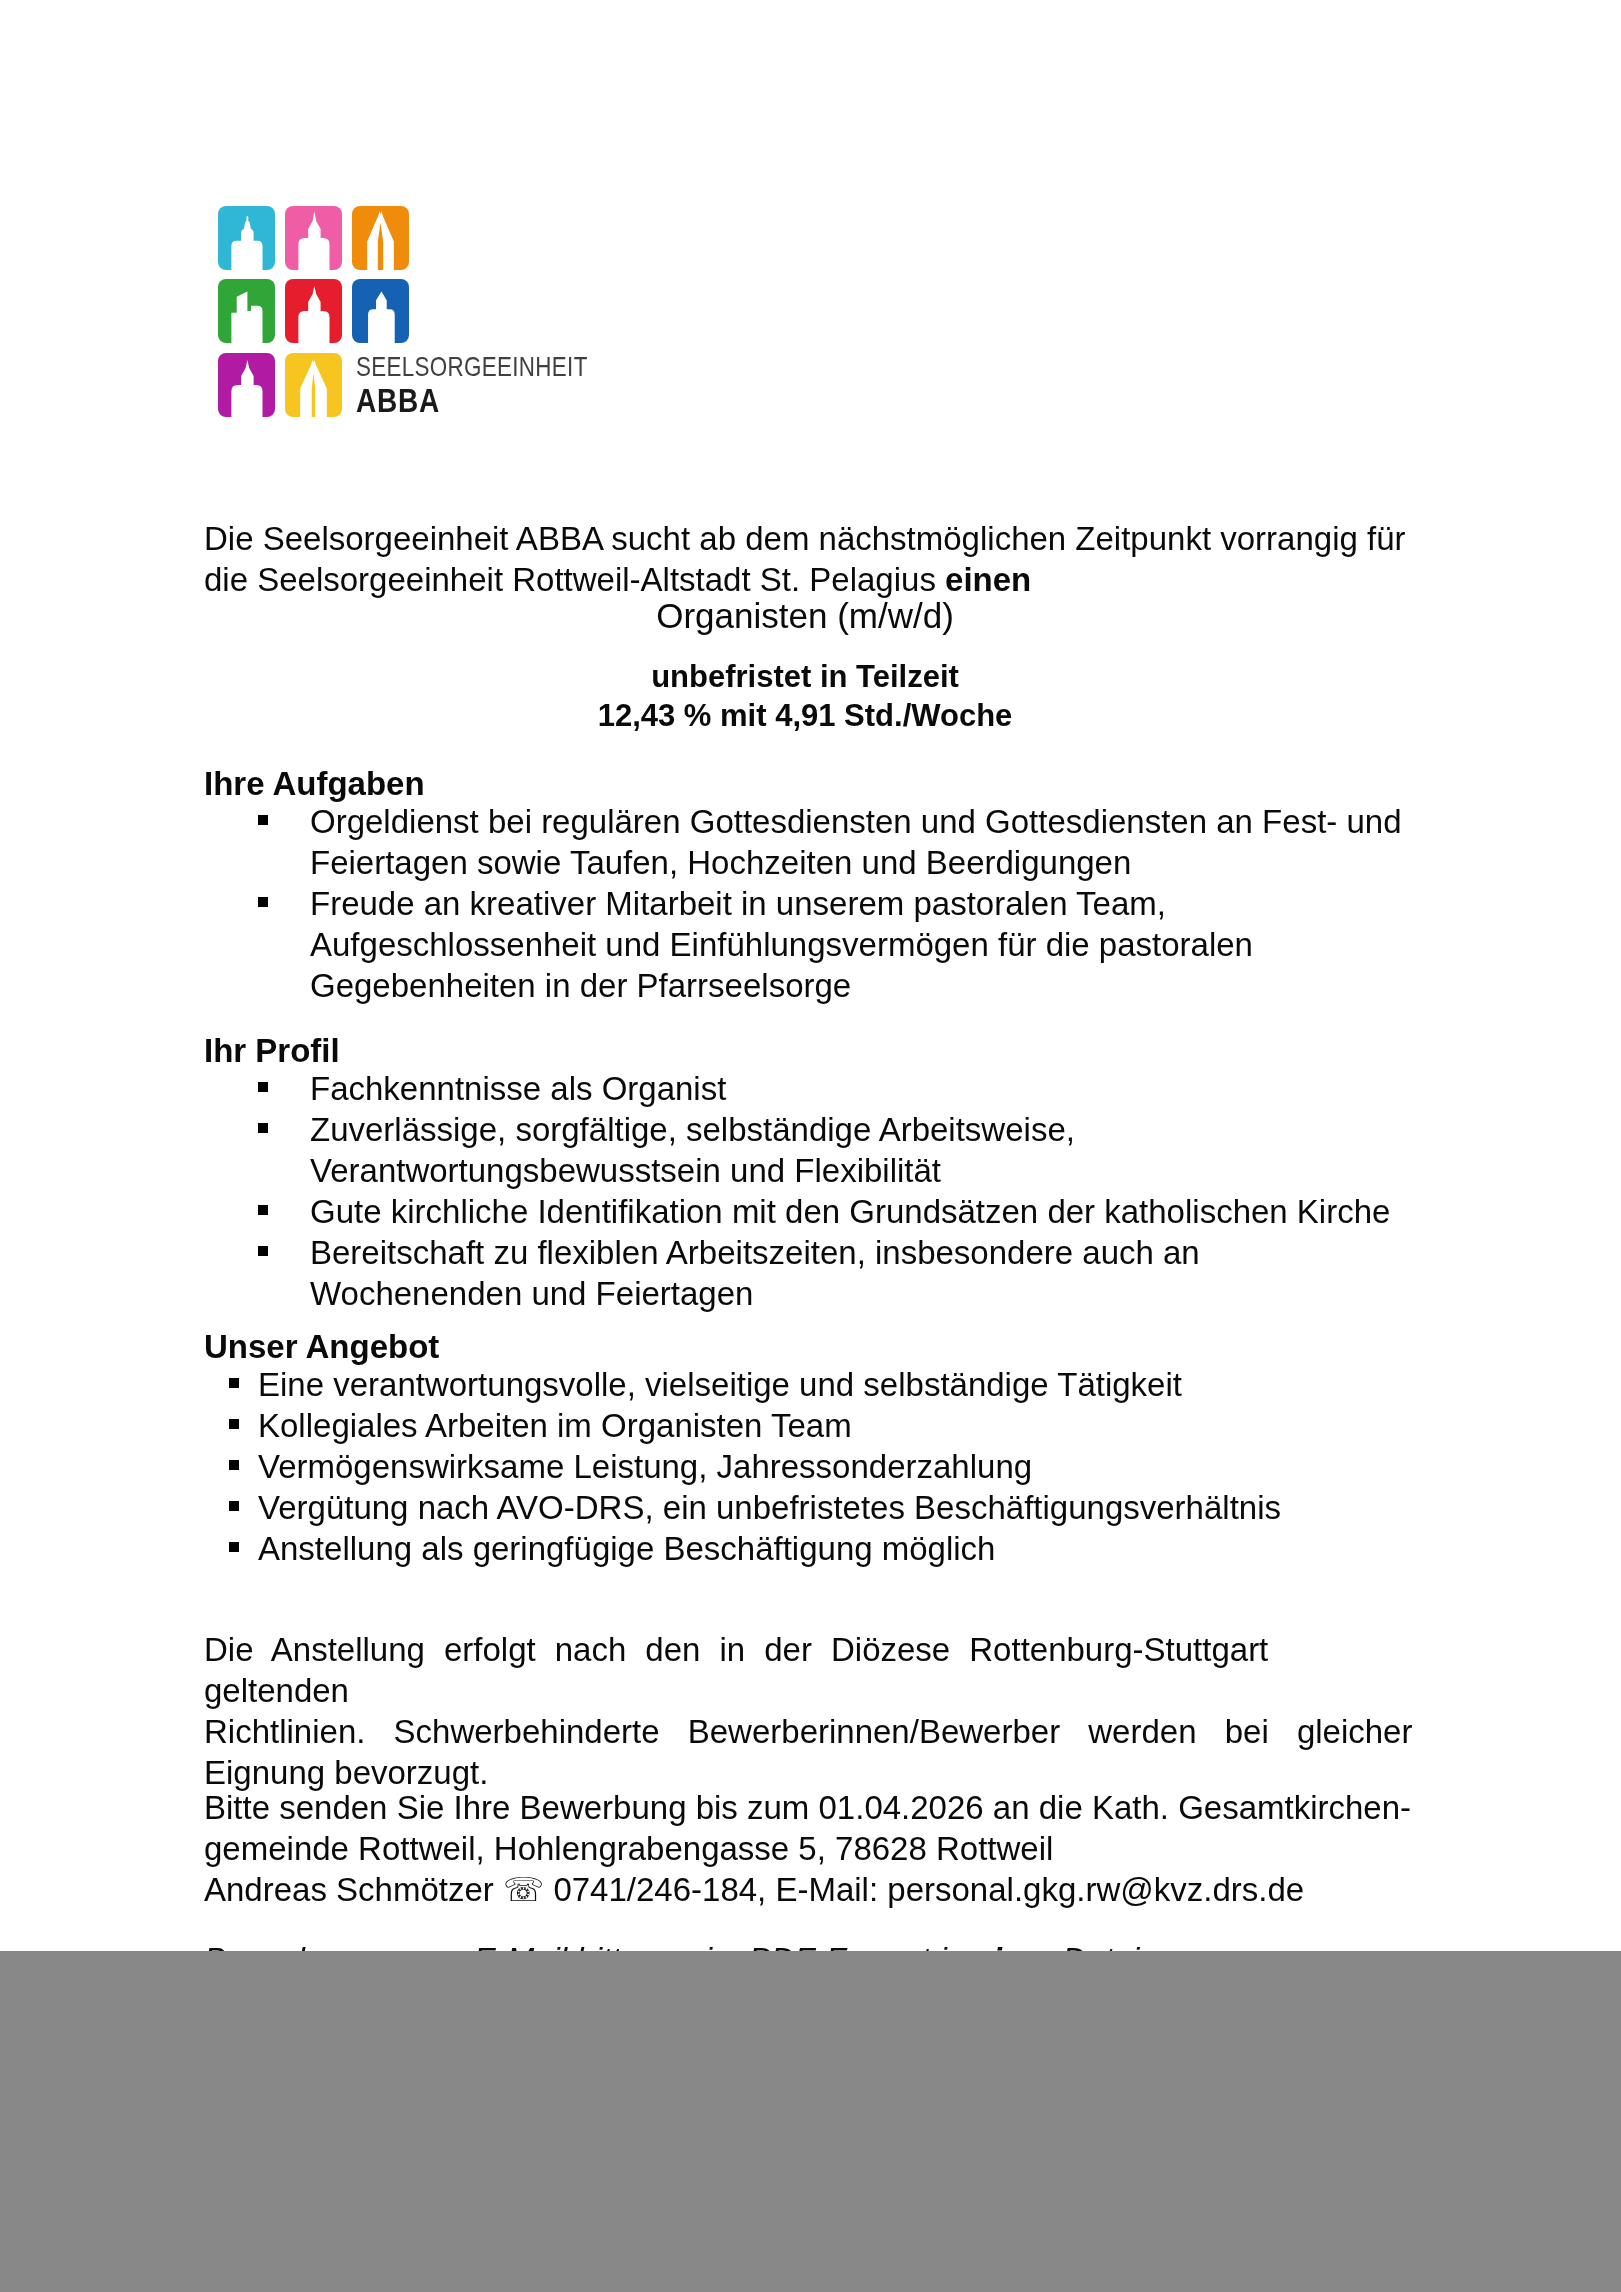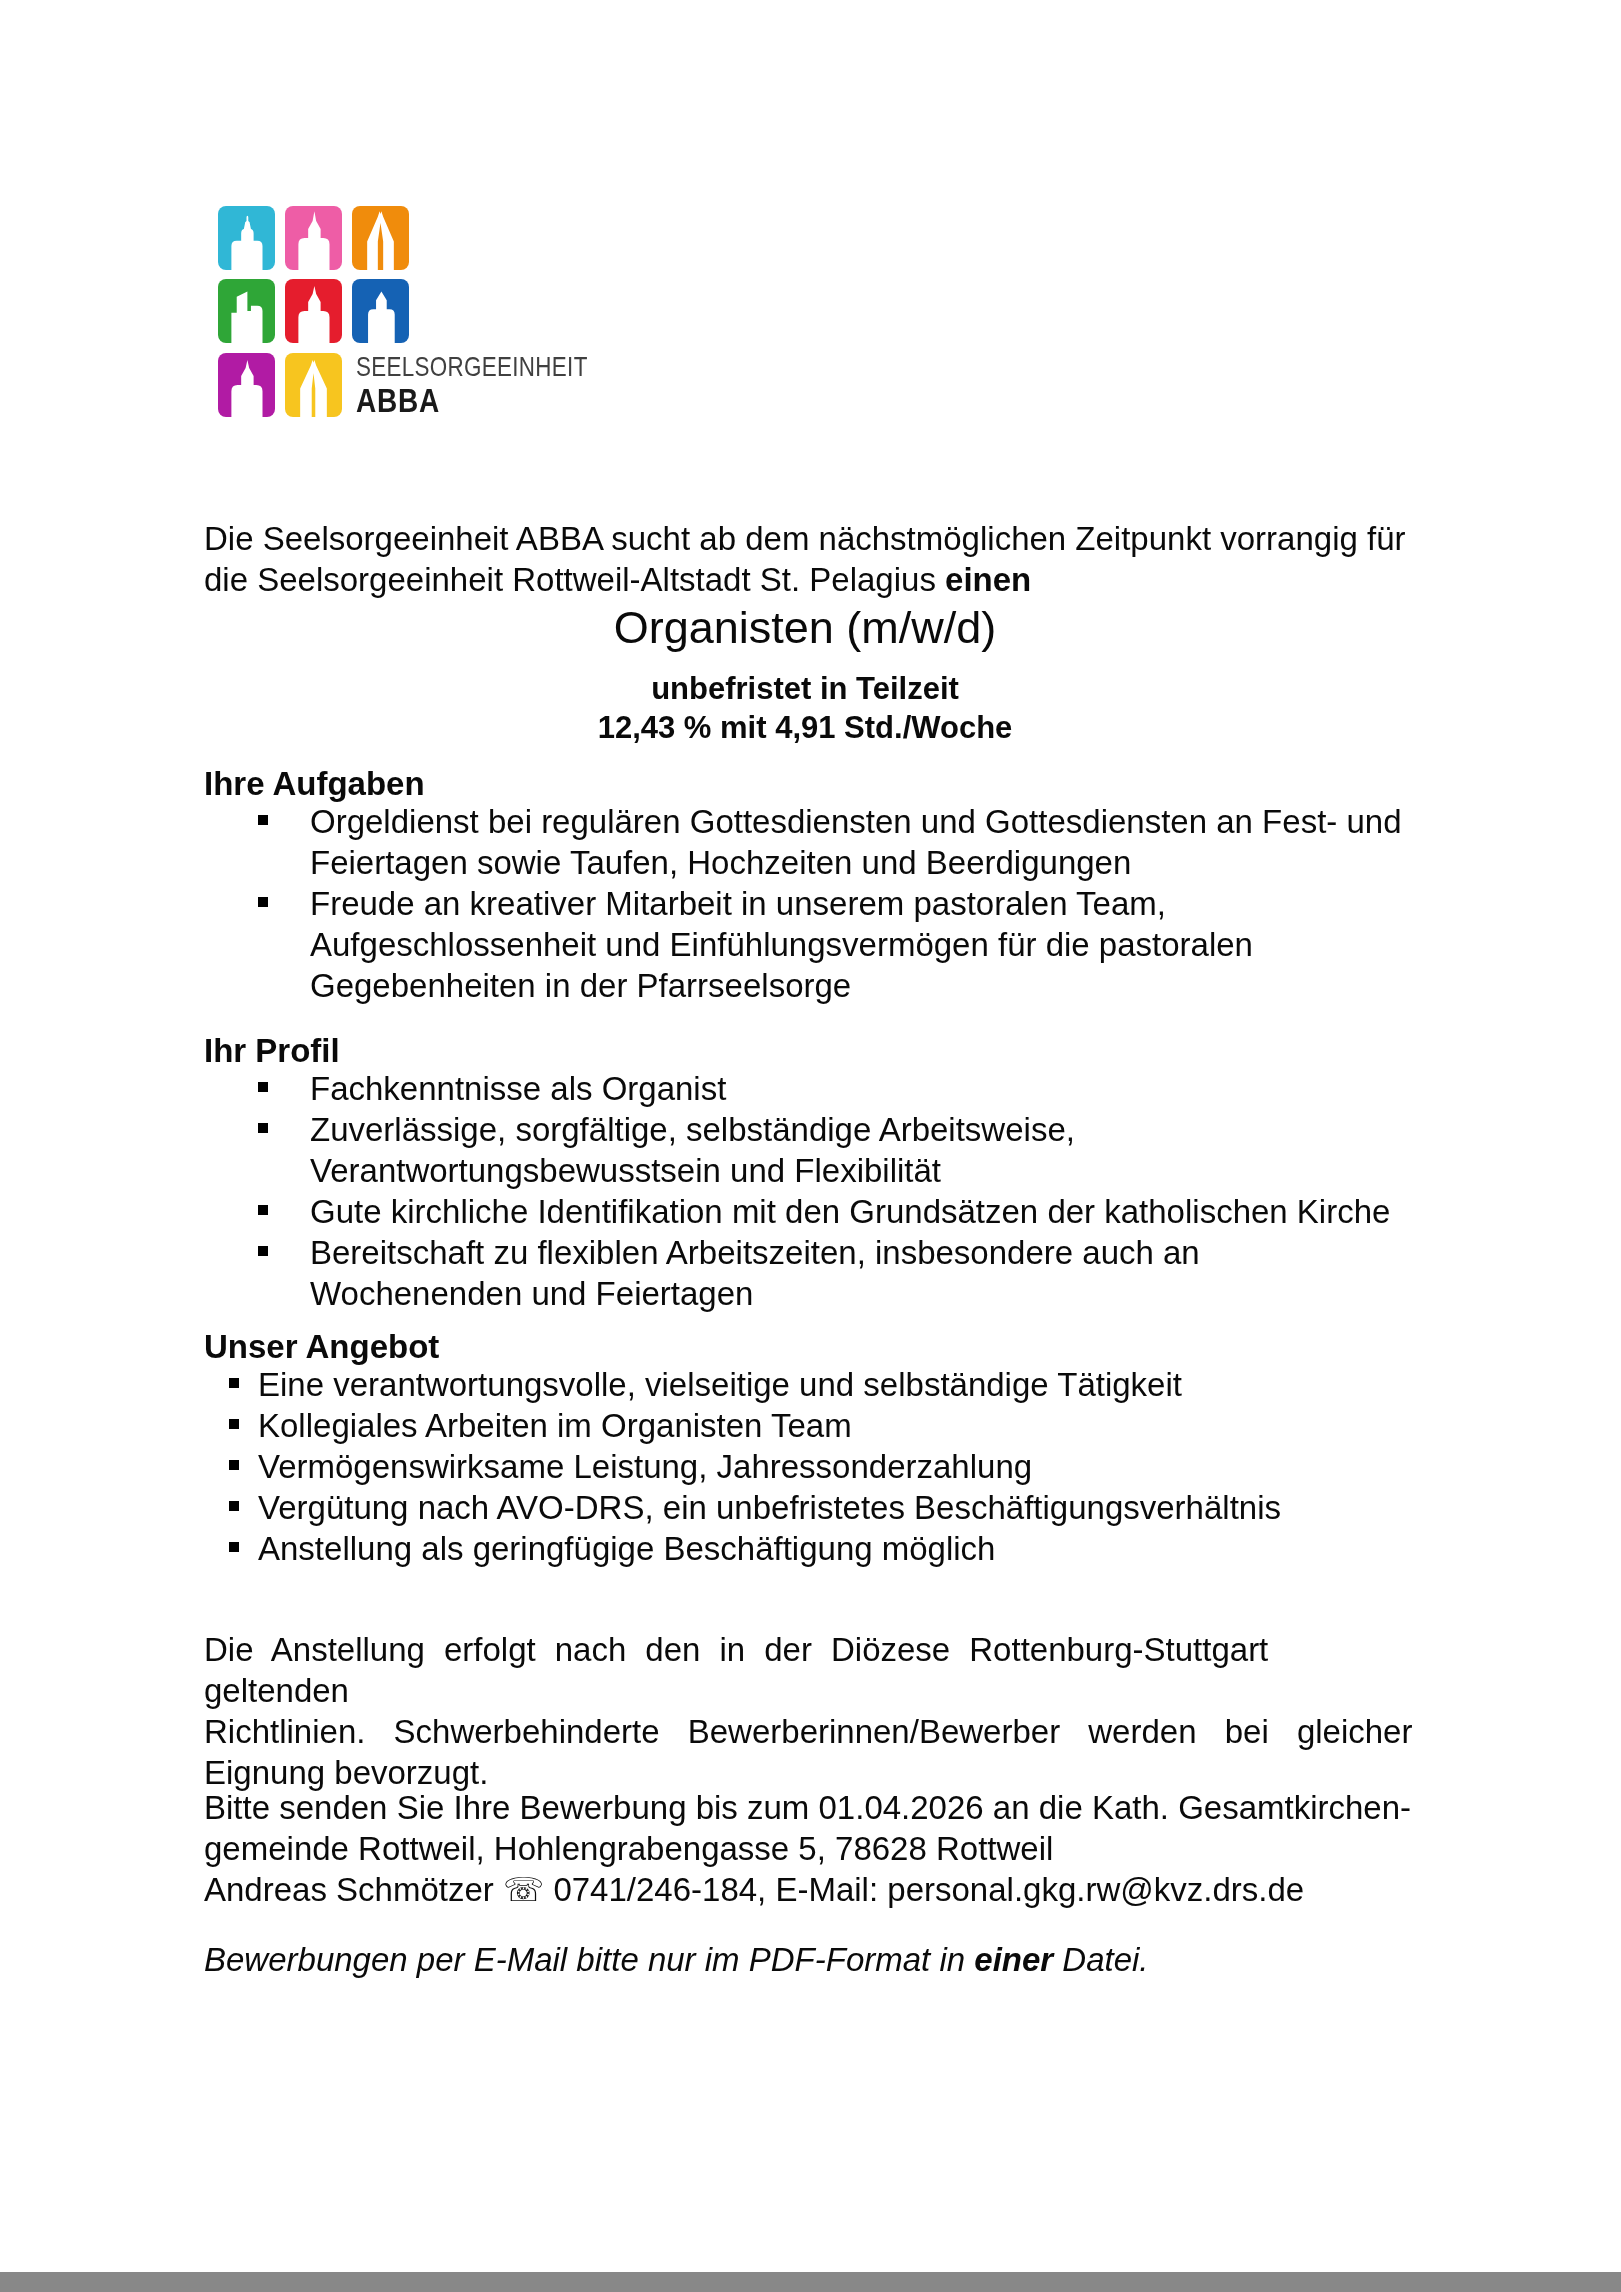--- a/index.html
+++ b/index.html
@@ -1,18 +1,18 @@
 <!DOCTYPE html>
 <html style="font-size:14.3px"><head>
 <meta charset="utf-8">
 <style>
   html,body{margin:0;padding:0;background:#888;}
   #page{
     position:relative;
-    width:1622px;height:2272px;
+    width:1622px;height:1951px;
     background:#ffffff;
     font-family:"Liberation Sans","DejaVu Sans",sans-serif;
     color:#0a0a0a;
     overflow:hidden;
   }
   
   #logo{position:absolute;left:218px;top:206px;width:502px;height:215px;}
   .tile{position:absolute;width:57px;height:64px;border-radius:8px;}
   .tile svg{position:absolute;left:0;top:0;width:57px;height:64px;}
   .t0{left:0;top:0}.t1{left:67px;top:0}.t2{left:134px;top:0}
@@ -25,21 +25,21 @@
   }
   #org-sub{
     display:block;transform:scaleX(0.85);transform-origin:left top;
     font-size:33px;line-height:36px;font-weight:bold;color:#1a1a1a;letter-spacing:0.9px;margin-top:1.8px;
   }
   
   .block{position:absolute;left:204px;width:1211px;font-size:33px;line-height:41px;}
   .pre{white-space:pre;text-align:center;}
   #intro{top:485px;}
   #title-block{top:591px;width:1202px;text-align:center;}
-  #job-title{font-size:45px;line-height:50px;font-weight:normal;margin:12px 0 16px 0;}
+  #job-title{font-size:35px;line-height:50px;font-weight:normal;margin:0 0 16px 0;}
   .subtitle{font-size:31px;line-height:39px;font-weight:bold;margin:0;}
   .heading{font-weight:bold;margin:0;}
   #tasks-heading{top:763px;}
   #tasks-list{top:801px;}
   #profile-heading{top:1030px;}
   #profile-list{top:1068px;}
   #offer-heading{top:1326px;}
   #offer-list{top:1364px;}
   #closing{top:1596px;}
   #contact{top:1754px;}

